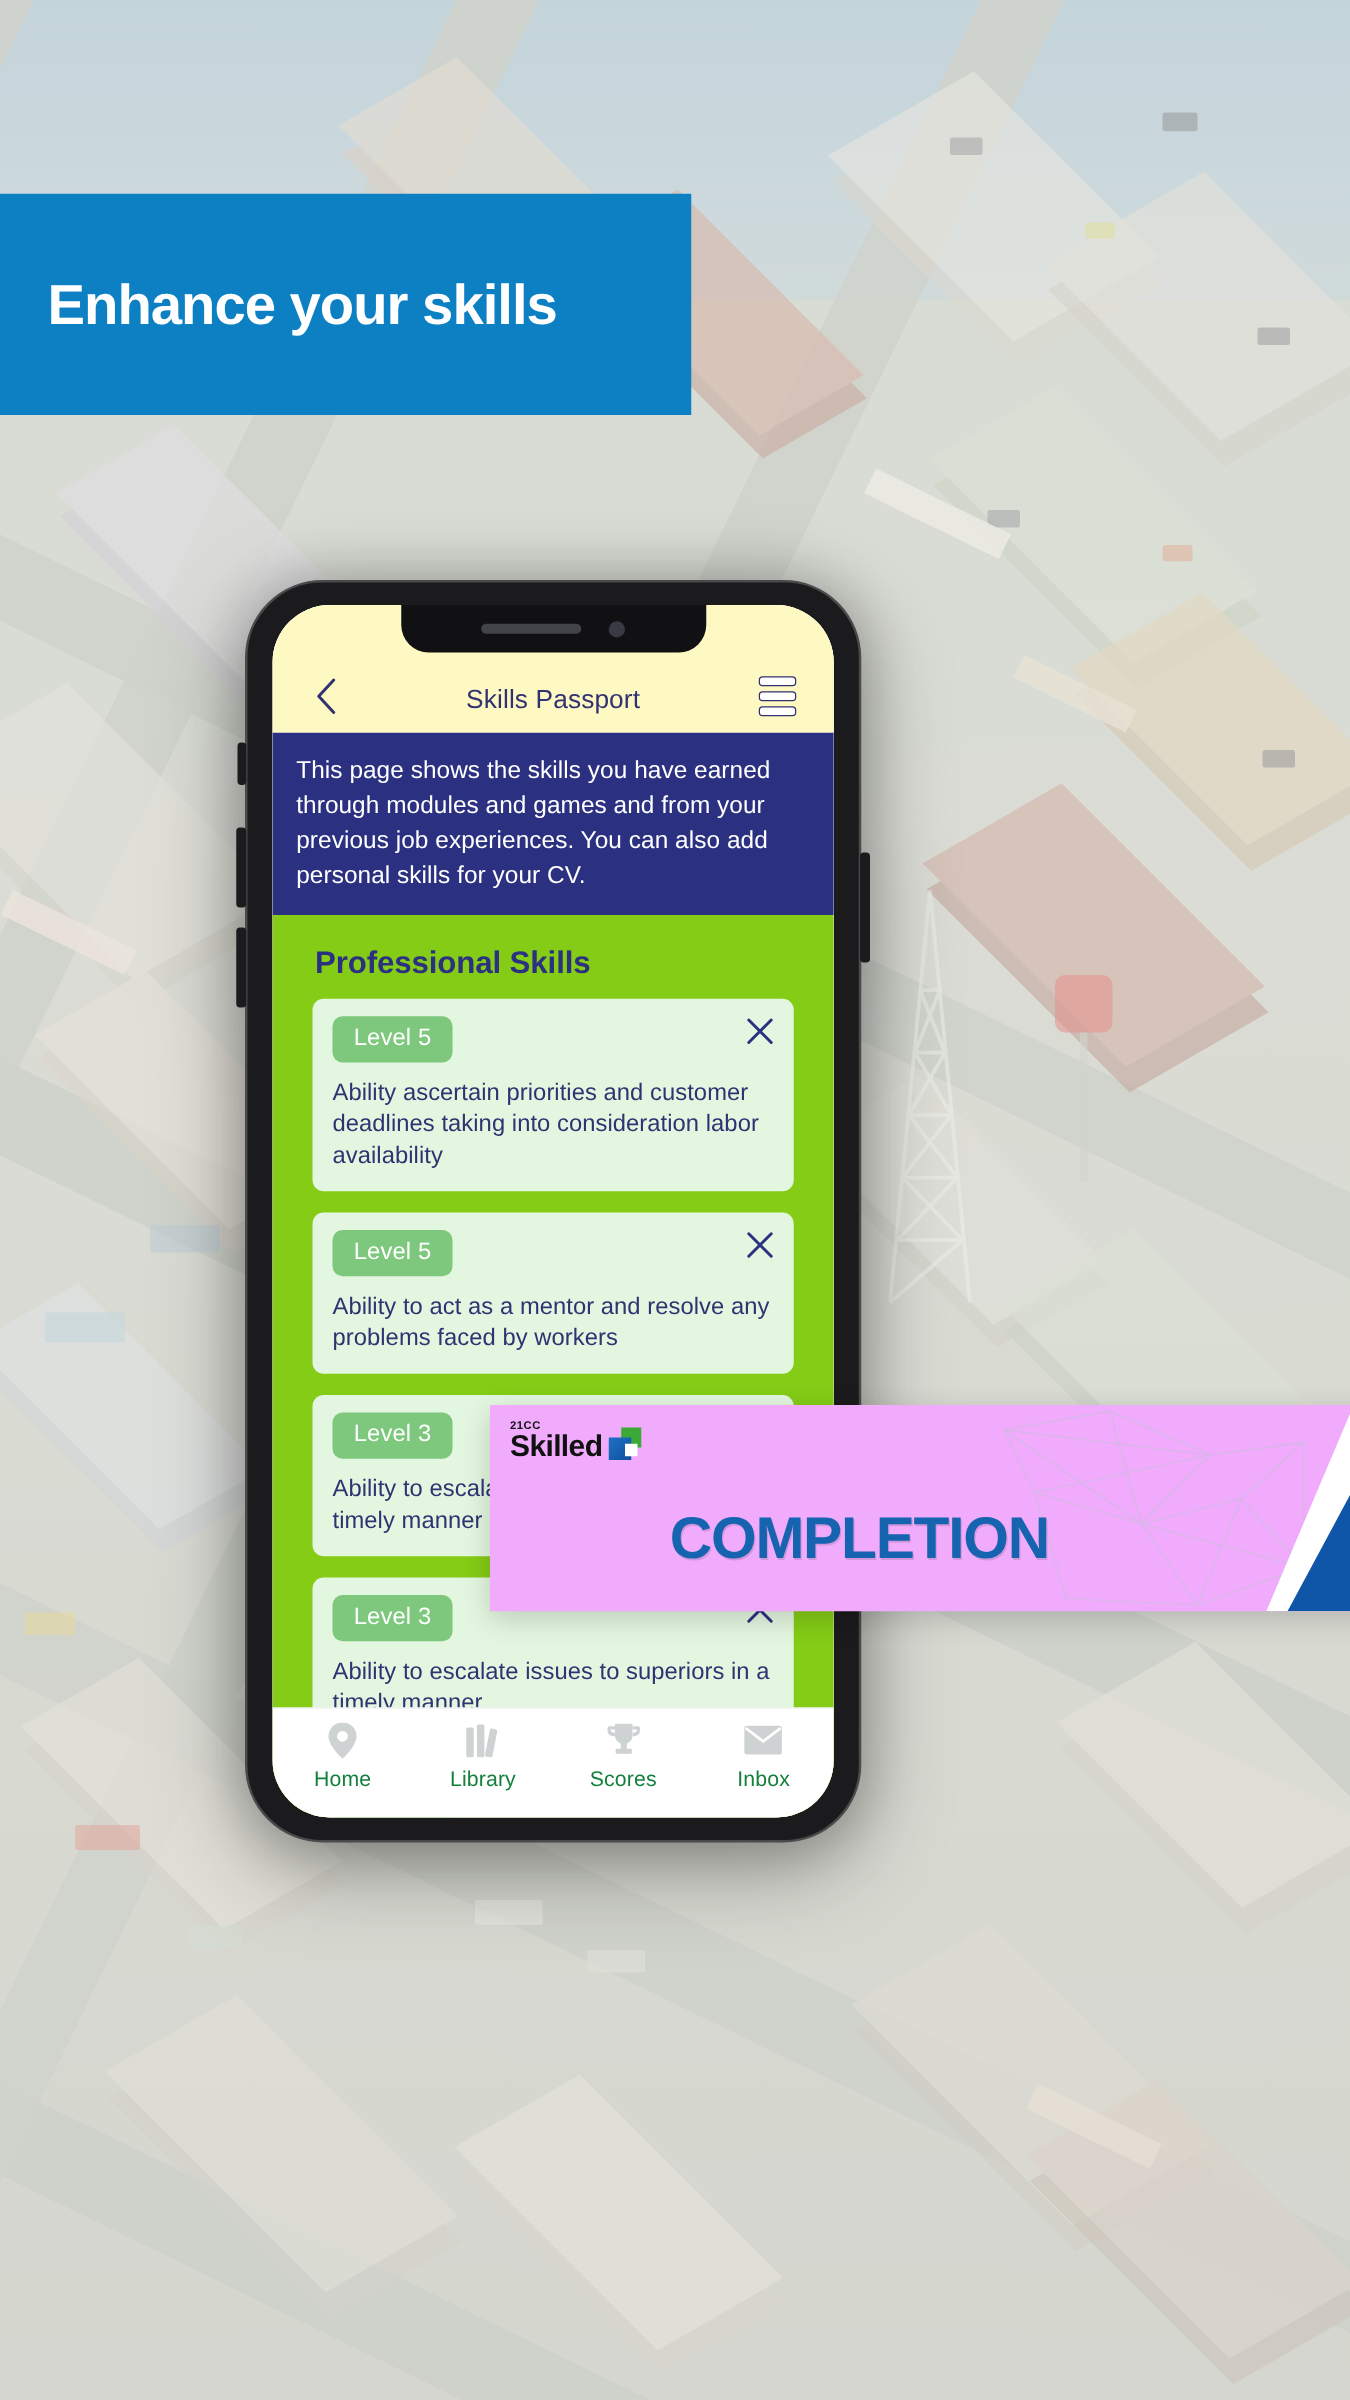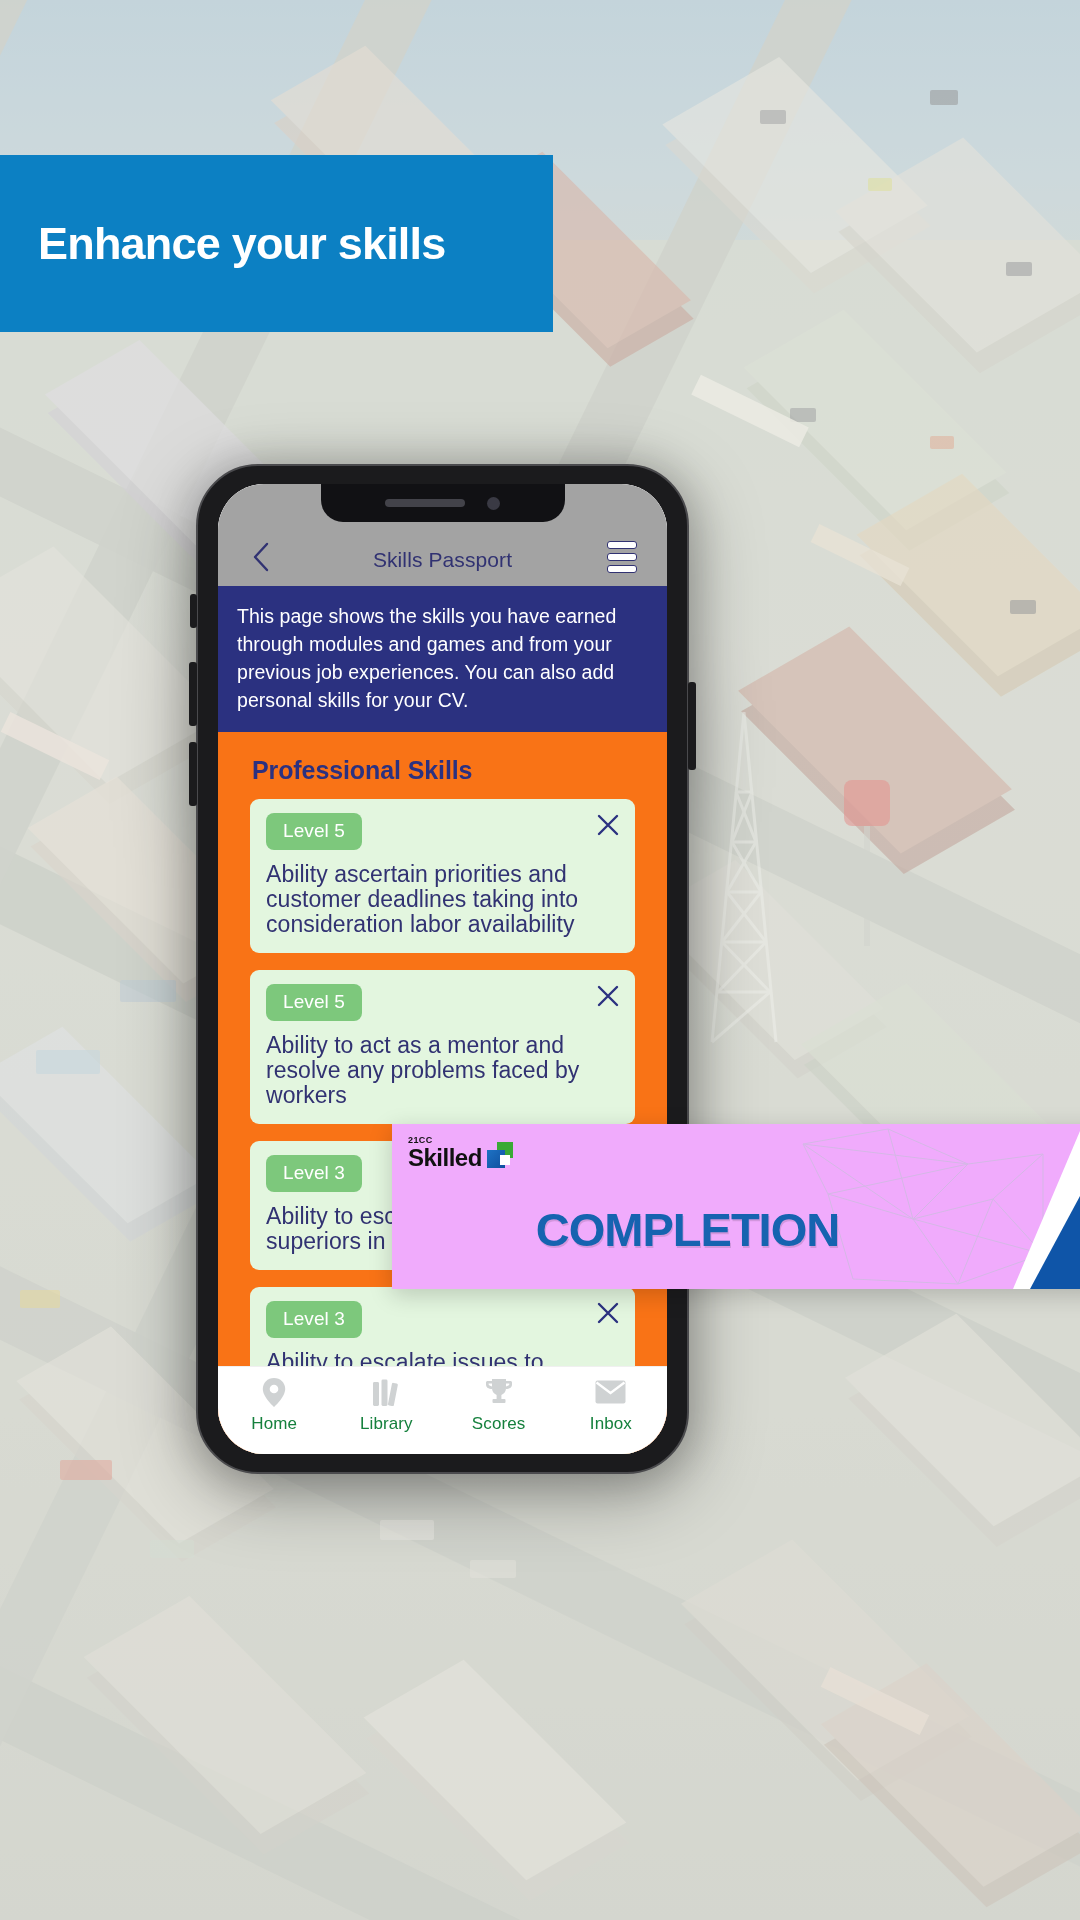--- a/index.html
+++ b/index.html
@@ -114,21 +114,21 @@
   #screen {
     position:absolute; inset:0;
     background:#ffffff;
     display:flex; flex-direction:column;
   }
   #app-header {
     height:102px;
     flex:0 0 auto;
     display:flex; align-items:flex-end;
     padding:0 26px 12px 26px;
-    background:#a3a3a3;
+    background:#fef9c3;
     position:relative;
   }
   #back-chevron {
     width:34px; height:34px;
     display:flex; align-items:center; justify-content:center;
     cursor:pointer;
   }
   #back-chevron svg { display:block; }
   #app-title {
     flex:1;
@@ -159,21 +159,21 @@
     font-size:19.5px;
     line-height:28px;
     letter-spacing:.05px;
   }
 
   
   #content {
     flex:1 1 auto;
     overflow:hidden;
     position:relative;
-    background:#f97316;
+    background:#84cc16;
     padding:0 0 12px 0;
   }
   #section-title {
     color:#2b3180;
     font-size:25px;
     font-weight:bold;
     padding:24px 0 6px 34px;
     letter-spacing:-0.1px;
   }
   #skill-list {
@@ -197,21 +197,21 @@
   }
   .card-close {
     position:absolute;
     top:13px; right:14px;
     width:26px; height:26px;
     cursor:pointer;
   }
   .card-close svg { display:block; }
   .skill-text {
     color:#313272;
-    font-size:23px;
+    font-size:19px;
     line-height:25px;
     margin-top:12px;
     letter-spacing:.05px;
   }
 
   
   #bottom-nav {
     position:absolute; left:0; right:0; bottom:0;
     height:88px;
     background:#ffffff;

